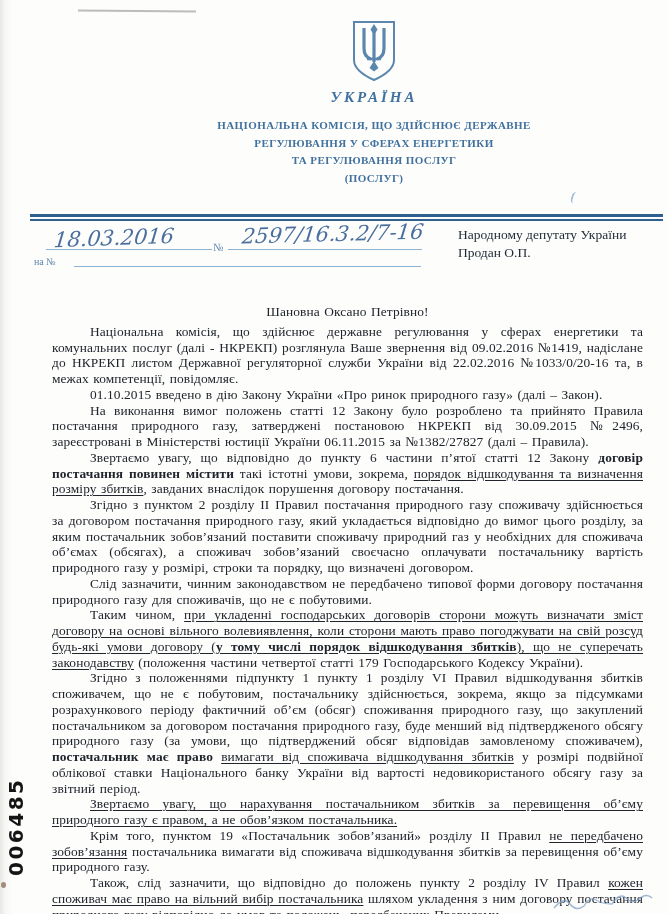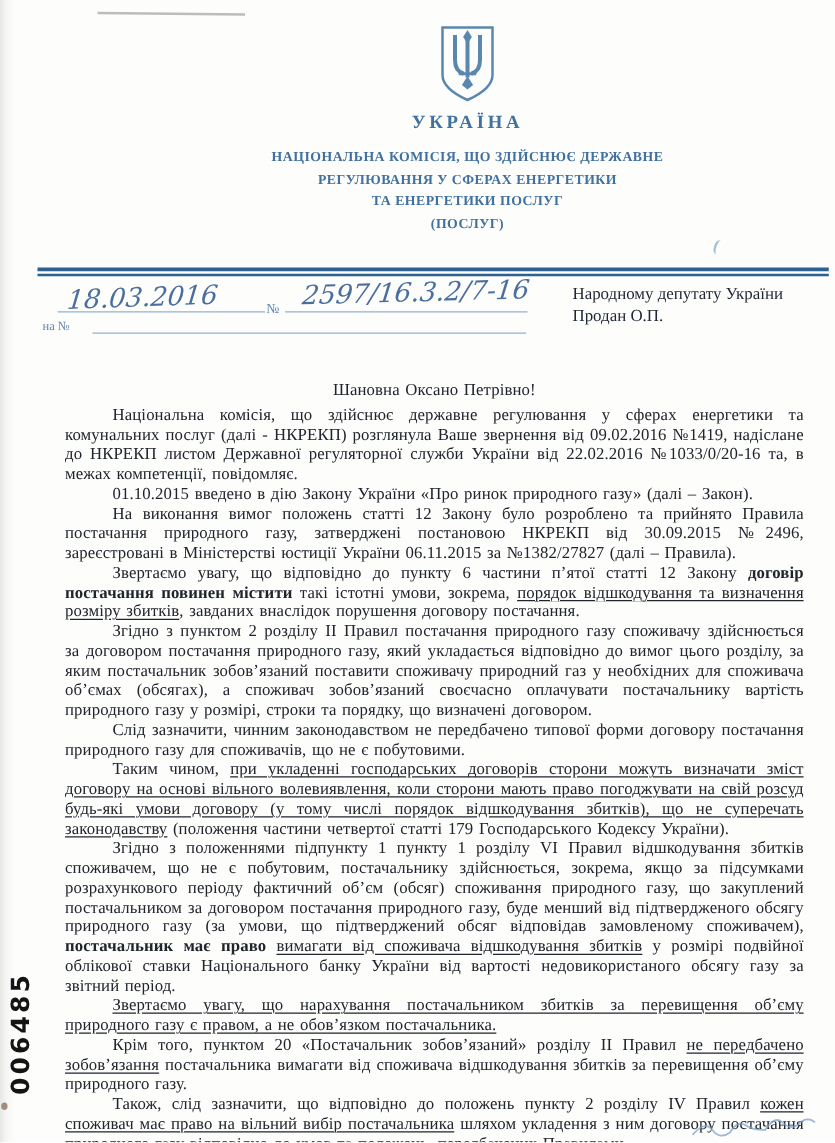--- a/index.html
+++ b/index.html
@@ -17,21 +17,21 @@
   .edge-tick{ position:absolute; left:571px; top:192px; width:8px; height:12px;
     border-left:2px solid #8fb0d2; border-radius:60% 0 0 60%; transform:rotate(18deg); opacity:.8; }
   .speck{ position:absolute; left:1px; top:882px; width:5px; height:6px;
     background:#8a6a55; border-radius:50%; opacity:.75; }
   .scribble{ position:absolute; left:552px; top:892px; }
 
   
   .header{ position:absolute; top:20px; left:84px; right:4px; text-align:center;
     color:var(--header-blue,#41719e); }
   .emblem{ display:inline-block; }
-  .country{ font-weight:bold; font-size:15px; letter-spacing:3px; margin-top:3px; }
+  .country{ font-weight:bold; font-size:15px; letter-spacing:3px; margin-top:3px;font-style:italic; }
   .org{ margin-top:11px; font-weight:bold; font-size:11px; line-height:17.5px; letter-spacing:.4px; }
   .addr{ margin-top:10px; font-size:10.5px; letter-spacing:.2px; color:var(--address-blue,#5d88ad); }
 
   .rule{ position:absolute; left:30px; width:633px; top:214px; height:7px;
     border-top:3px solid var(--rule-blue,#2e6090); border-bottom:2px solid var(--rule-blue,#2e6090); }
 
   
   .hand{ position:absolute; font-family:"DejaVu Serif", serif; font-style:italic;
     color:var(--ink-blue,#4a6f9e); white-space:nowrap; }
   .hand-date{ left:54px; top:226px; font-size:21px; transform:rotate(-2deg) skewX(-8deg); }
@@ -45,21 +45,21 @@
   .addressee{ position:absolute; left:458px; top:226px; font-size:13.5px; line-height:18px; color:#1e2733; }
 
   
   .body-block{ position:absolute; left:52px; top:272px; width:591px; height:642px; overflow:hidden;
     color:var(--body-text,#20242c); font-size:13.4px; line-height:15.75px; text-align:justify;
     letter-spacing:.1px; word-spacing:1px; }
   .salutation{ text-align:center; margin-bottom:4px; font-size:13.4px;margin-top:32px; }
   .para{ text-indent:38px; }
   .para .b{ font-weight:bold; }
   .para .u{ text-decoration:underline; text-underline-offset:2px; text-decoration-thickness:1px; }
-  .para .b.u, .para .bu{ font-weight:normal; text-decoration:underline; }
+  .para .b.u, .para .bu{ font-weight:bold; text-decoration:underline; }
 
   
   .stamp{ position:absolute; left:4px; top:876px; transform:rotate(-90deg); transform-origin:0 0;
     font-family:"DejaVu Sans", sans-serif; font-weight:bold; font-size:20px;
     letter-spacing:2.5px; color:var(--stamp-text,#141414); white-space:nowrap; }
 </style>
 </head>
 <body>
 
 <div class="page">
@@ -73,21 +73,21 @@
       <path d="M33 8 V28 Q33 37 26 39" fill="none" stroke="var(--emblem-blue,#5b87ae)" stroke-width="3.2"></path>
       <path d="M23 8 V42" fill="none" stroke="var(--emblem-blue,#5b87ae)" stroke-width="3.2"></path>
       <path d="M23 4 l3.5 5.5 -3.5 5.5 -3.5 -5.5 Z" fill="var(--emblem-blue,#5b87ae)"></path>
       <path d="M16 39 H30" stroke="var(--emblem-blue,#5b87ae)" stroke-width="2.5"></path>
       <path d="M23 41 l4.5 7 -4.5 3.5 -4.5 -3.5 Z" fill="var(--emblem-blue,#5b87ae)"></path>
     </svg>
     <div class="country">УКРАЇНА</div>
     <div class="org">
       <div>НАЦІОНАЛЬНА КОМІСІЯ, ЩО ЗДІЙСНЮЄ ДЕРЖАВНЕ</div>
       <div>РЕГУЛЮВАННЯ У СФЕРАХ ЕНЕРГЕТИКИ</div>
-      <div>ТА ЕНЕРГЕТИКИ ПОСЛУГ</div>
+      <div>ТА РЕГУЛЮВАННЯ ПОСЛУГ</div>
       <div>(ПОСЛУГ)</div>
     </div>
   </div>
 
   <div class="rule"></div>
 
   <div class="blank blank-date"></div>
   <div class="hand hand-date">18.03.2016</div>
   <span class="no-label">№</span>
   <div class="blank blank-no"></div>
@@ -105,21 +105,21 @@
 
   <p class="para"><span>Національна комісія, що здійснює державне регулювання у сферах енергетики та комунальних послуг (далі - НКРЕКП) розглянула Ваше звернення від 09.02.2016 №1419, надіслане до НКРЕКП листом Державної регуляторної служби України від 22.02.2016 №1033/0/20-16 та, в межах компетенції, повідомляє.</span></p>
       <p class="para"><span>01.10.2015 введено в дію Закону України «Про ринок природного газу» (далі – Закон).</span></p>
       <p class="para"><span>На виконання вимог положень статті 12 Закону було розроблено та прийнято Правила постачання природного газу, затверджені постановою НКРЕКП від 30.09.2015 №2496, зареєстровані в Міністерстві юстиції України 06.11.2015 за №1382/27827 (далі – Правила).</span></p>
       <p class="para"><span>Звертаємо увагу, що відповідно до пункту 6 частини п’ятої статті 12 Закону </span><span class="b">договір постачання повинен містити</span><span> такі істотні умови, зокрема, </span><span class="u">порядок відшкодування та визначення розміру збитків</span><span>, завданих внаслідок порушення договору постачання.</span></p>
       <p class="para"><span>Згідно з пунктом 2 розділу II Правил постачання природного газу споживачу здійснюється за договором постачання природного газу, який укладається відповідно до вимог цього розділу, за яким постачальник зобов’язаний поставити споживачу природний газ у необхідних для споживача об’ємах (обсягах), а споживач зобов’язаний своєчасно оплачувати постачальнику вартість природного газу у розмірі, строки та порядку, що визначені договором.</span></p>
       <p class="para"><span>Слід зазначити, чинним законодавством не передбачено типової форми договору постачання природного газу для споживачів, що не є побутовими.</span></p>
       <p class="para"><span>Таким чином, </span><span class="u">при укладенні господарських договорів сторони можуть визначати зміст договору на основі вільного волевиявлення, коли сторони мають право погоджувати на свій розсуд будь-які умови договору (</span><span class="b u">у тому числі порядок відшкодування збитків</span><span class="u">), що не суперечать законодавству</span><span> (положення частини четвертої статті 179 Господарського Кодексу України).</span></p>
       <p class="para"><span>Згідно з положеннями підпункту 1 пункту 1 розділу VI Правил відшкодування збитків споживачем, що не є побутовим, постачальнику здійснюється, зокрема, якщо за підсумками розрахункового періоду фактичний об’єм (обсяг) споживання природного газу, що закуплений постачальником за договором постачання природного газу, буде менший від підтвердженого обсягу природного газу (за умови, що підтверджений обсяг відповідав замовленому споживачем), </span><span class="b">постачальник має право</span><span> </span><span class="u">вимагати від споживача відшкодування збитків</span><span> у розмірі подвійної облікової ставки Національного банку України від вартості недовикористаного обсягу газу за звітний період.</span></p>
       <p class="para"><span class="u">Звертаємо увагу, що нарахування постачальником збитків за перевищення об’єму природного газу є правом, а не обов’язком постачальника.</span></p>
-      <p class="para"><span>Крім того, пунктом 20 «Постачальник зобов’язаний» розділу II Правил </span><span class="u">не передбачено зобов’язання</span><span> постачальника вимагати від споживача відшкодування збитків за перевищення об’єму природного газу.</span></p>
+      <p class="para"><span>Крім того, пунктом 19 «Постачальник зобов’язаний» розділу II Правил </span><span class="u">не передбачено зобов’язання</span><span> постачальника вимагати від споживача відшкодування збитків за перевищення об’єму природного газу.</span></p>
       <p class="para"><span>Також, слід зазначити, що відповідно до положень пункту 2 розділу IV Правил </span><span class="u">кожен споживач має право на вільний вибір постачальника</span><span> шляхом укладення з ним договору постачання природного газу відповідно до умов та положень, передбачених Правилами.</span></p>
       <p class="para"><span>Таким чином, станом на сьогодні ринок природного газу є конкурентним, та споживач природного газу має можливість реалізовувати своє право на вільний вибір постачальника</span></p>
     </div>
 
   <div class="stamp">006485</div>
 
   <div class="edge-tick"></div>
   <svg class="scribble" width="112" height="22" viewBox="0 0 112 22">
     <path d="M2 16 q10 -12 16 -4 t14 2 q6 -10 12 -6 t16 4 q8 -12 14 -6 t12 2 q8 -8 14 -2" fill="none" stroke="#7fa2c8" stroke-width="1.4" opacity="0.75"></path>
   </svg>

